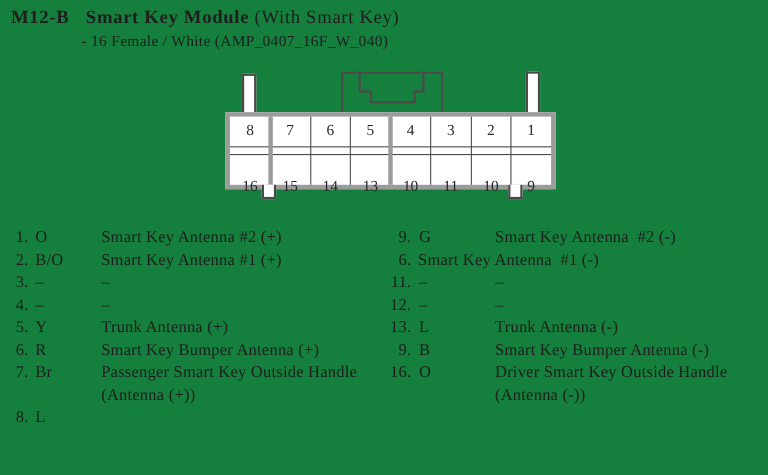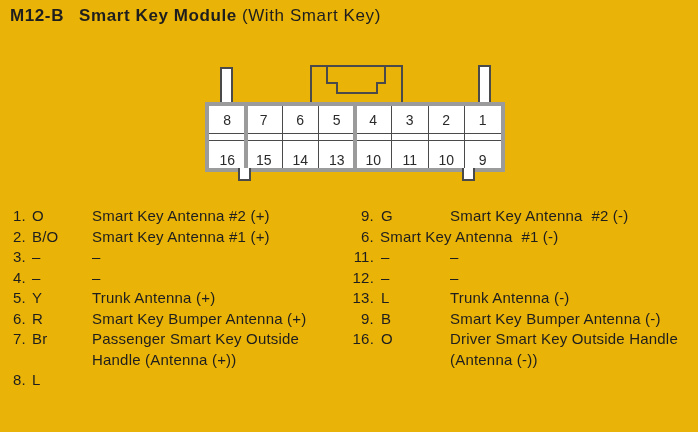--- a/index.html
+++ b/index.html
@@ -1,18 +1,18 @@
 <!DOCTYPE html>
 <html><head>
 <meta charset="utf-8">
 <style>
   html,body { margin:0; padding:0; background:#fff; }
   .page {
-    position:relative; width:698px; height:432px; background:#eab308;
-    font-family:Liberation Sans, sans-serif; color:#1e1e1e; overflow:hidden;
+    position:relative; width:698px; height:432px; background:#15803d;
+    font-family:Liberation Serif, serif; color:#1e1e1e; overflow:hidden;
   }
 
   
   .title { position:absolute; left:10px; top:6px; font-size:17px; letter-spacing:0.6px; white-space:nowrap; }
   .title .conn-id { font-weight:bold; margin-right:15px; }
   .title .mod-name { font-weight:bold; }
   .title .mod-qual { font-weight:normal; margin-left:5px; }
   .subtitle { position:absolute; left:74px; top:31px; font-size:14px; letter-spacing:0.3px; white-space:nowrap; }
 
   
@@ -26,21 +26,21 @@
   .latch { position:absolute; left:105px; top:0; width:93px; height:37px; }
   .cbody {
     position:absolute; left:0; top:37px; width:300px; height:70px;
     border:4px solid #9b9b9b; box-sizing:border-box; background:#fff;
   }
   .vline { position:absolute; top:0; bottom:0; width:1px; background:#4a4a4a; }
   .vline.thick { width:4px; background:#9b9b9b; }
   .hline { position:absolute; left:0; right:0; height:1px; background:#4a4a4a; }
   .numrow { position:absolute; left:0; width:292px; display:flex; }
   .numrow.r-top    { top:0;    height:27px; }
-  .numrow.r-bottom { top:40px; height:27px; }
+  .numrow.r-bottom { top:51px; height:27px; }
   .numcell {
     flex:1; display:flex; align-items:center; justify-content:center;
     font-size:14px; color:#2a2a2a;
   }
   .btab {
     position:absolute; top:103px; width:13px; height:13px; background:#fff;
     border:2px solid #4a4a4a; border-top:none; box-sizing:border-box;
   }
   .btab.b-left  { left:33px; }
   .btab.b-right { left:257px; }
@@ -61,20 +61,21 @@
   .col-right .pin-desc { margin-left:6px; }
 </style>
 </head>
 <body>
 
 <div class="page">
 
   <div class="title">
     <span class="conn-id">M12-B</span><span class="mod-name">Smart Key Module</span><span class="mod-qual">(With Smart Key)</span>
   </div>
+  <div class="subtitle">- 16 Female / White (AMP_0407_16F_W_040)</div>
 
   <div class="connector">
 
     <div class="tab t-left"></div>
     <div class="tab t-right"></div>
 
     <div class="latch">
       <svg width="93" height="37" viewBox="0 0 93 37">
         <path d="M1,37 V1 H92 V37" fill="none" stroke="#4a4a4a" stroke-width="2"></path>
         <path d="M17,0 V18 H27 V28 H67 V18 H75 V0" fill="none" stroke="#4a4a4a" stroke-width="2"></path>

